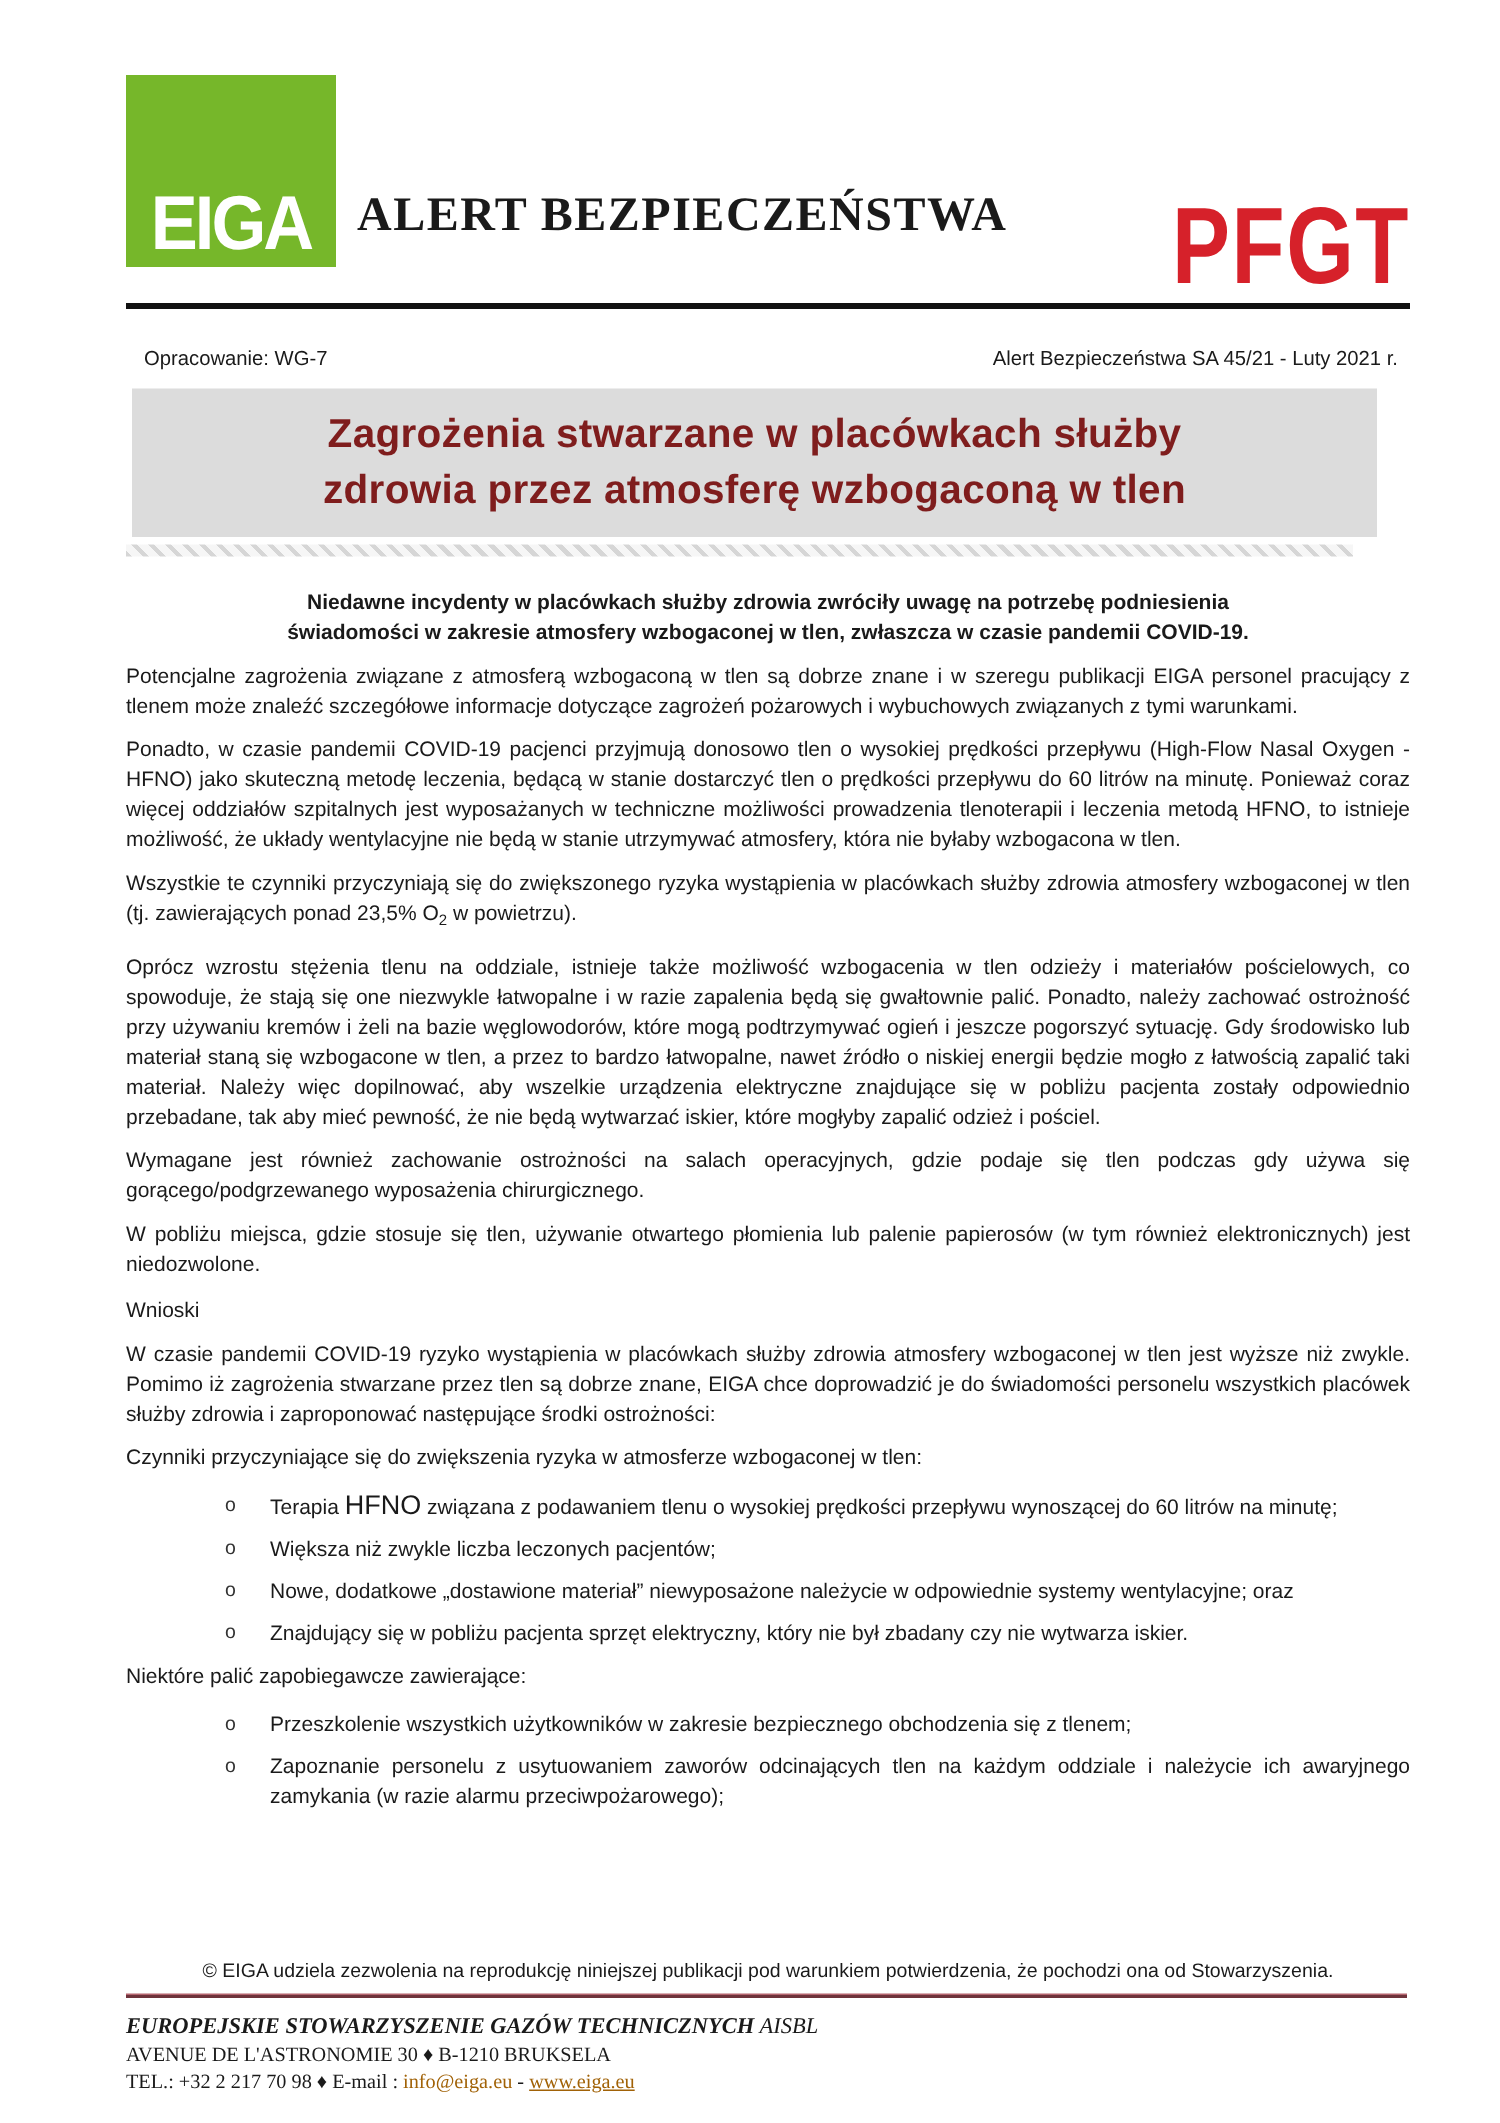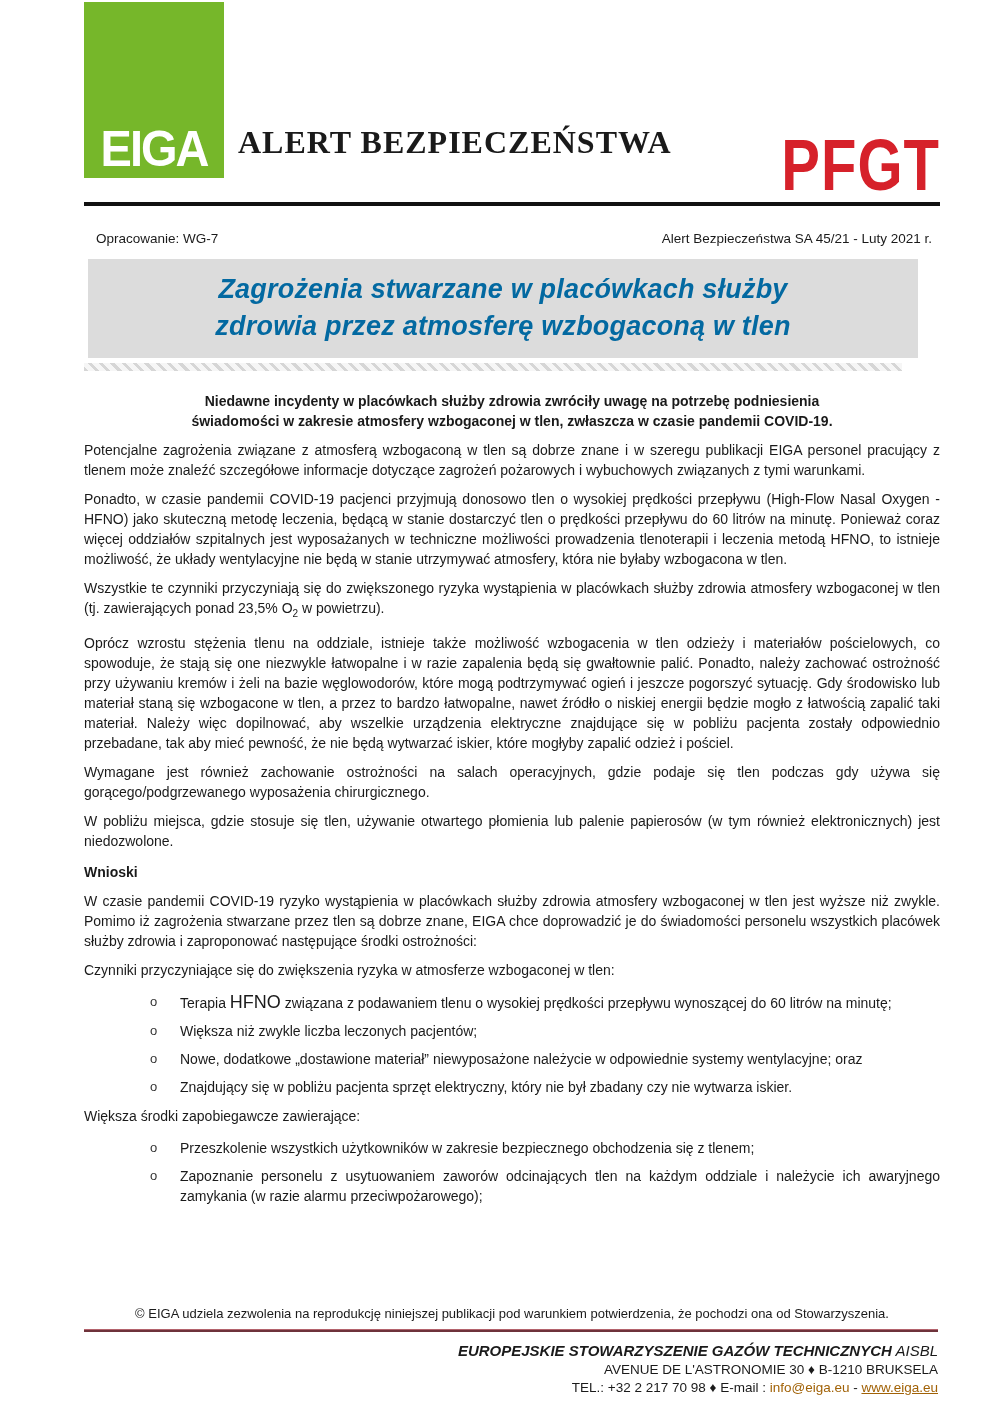--- a/index.html
+++ b/index.html
@@ -11,21 +11,21 @@
     font-family:"Liberation Sans","DejaVu Sans",sans-serif;
     color:#1a1a1a;
     box-sizing:border-box;
     padding:36px 60px 0 84px;
     display:flex;flex-direction:column;
     overflow:hidden;
   }
   
   .header-row{display:flex;align-items:flex-end;height:142px;}
   .eiga-logo{
-    width:140px;height:176px;flex:0 0 140px;
+    width:140px;height:128px;flex:0 0 140px;
     background:#76B72A;
     display:flex;align-items:flex-end;justify-content:center;
     overflow:hidden;
   }
   .eiga-logo .logo-word{
     color:#ffffff;font-weight:bold;font-size:47px;line-height:1;
     letter-spacing:-2px;transform:scaleY(1.08);transform-origin:bottom;
     padding-bottom:4px;
   }
   .doc-title{
@@ -45,57 +45,56 @@
     font-size:13.5px;margin-top:25px;padding:0 8px 0 12px;
   }
   
   .title-box{
     background:#DCDCDC;
     margin:13px 22px 0 4px;
     padding:12px 10px 13px 10px;
     text-align:center;
   }
   .title-box .tline{
-    font-size:27px;font-weight:bold;line-height:37px;color:#0369a1;
+    font-size:27px;font-weight:bold;line-height:37px;color:#7f1d1d;
     letter-spacing:.2px;
-    font-style:italic;
   }
   .hatch-divider{
     height:8px;margin:5px 38px 0 0;
     background:repeating-linear-gradient(45deg,#d6d6d6 0 3px,#f6f6f6 3px 8px);
   }
   
   .intro{
     margin:20px auto 0 auto;max-width:660px;
     font-size:14px;font-weight:bold;text-align:center;line-height:20px;
   }
   .para{
     margin:9px 0 0 0;font-size:14px;line-height:20px;
     text-align:justify;
   }
   .para sub{font-size:10px;}
   .section-heading{
-    margin:11px 0 0 0;font-size:14px;font-weight:bold;line-height:20px;
+    margin:11px 0 0 0;font-size:14px;font-weight:normal;line-height:20px;
   }
   ul.dashless{list-style:none;margin:4px 0 0 0;padding:0;}
   ul.dashless li{
     position:relative;margin:8px 0 0 0;padding-left:96px;
     font-size:14px;line-height:20px;text-align:justify;
   }
   ul.dashless li .marker{
     position:absolute;left:66px;top:0;font-size:13px;color:#333333;
   }
   .big-term{font-size:18px;}
   
   .footer{margin-top:auto;padding-bottom:18px;}
   .copyright{
     text-align:center;font-size:13px;line-height:17px;margin-bottom:7px;
   }
   .footer-rule{height:0;border-top:1.5px solid #b4636d;border-bottom:2.5px solid #6e333b;margin-right:2px;}
-  .footer-org{ text-align:right;margin-top:9px;padding-right:2px;}
+  .footer-org{ text-align:left;margin-top:9px;padding-right:2px;font-family:Liberation Serif, serif;}
   .org-line1{font-size:15px;font-weight:bold;font-style:italic;line-height:20px;}
   .org-line1 .suffix{font-weight:normal;}
   .org-line2,.org-line3{font-size:13.5px;line-height:18px;}
   .link{color:#a16207;text-decoration:none;}
   .link.underlined{text-decoration:underline;}
 </style>
 </head>
 <body>
 
 <div class="page">
@@ -146,21 +145,21 @@
     <li>
       <span class="marker">o</span>
       <span>Nowe, dodatkowe „dostawione materiał” niewyposażone należycie w odpowiednie systemy wentylacyjne; oraz</span>
     </li>
     <li>
       <span class="marker">o</span>
       <span>Znajdujący się w pobliżu pacjenta sprzęt elektryczny, który nie był zbadany czy nie wytwarza iskier.</span>
     </li>
   </ul>
 
-  <p class="para">Większa środki zapobiegawcze zawierające:</p>
+  <p class="para">Niektóre palić zapobiegawcze zawierające:</p>
   <ul class="dashless">
     <li>
       <span class="marker">o</span>
       <span>Przeszkolenie wszystkich użytkowników w zakresie bezpiecznego obchodzenia się z tlenem;</span>
     </li>
     <li>
       <span class="marker">o</span>
       <span>Zapoznanie personelu z usytuowaniem zaworów odcinających tlen na każdym oddziale i należycie ich awaryjnego zamykania (w razie alarmu przeciwpożarowego);</span>
     </li>
   </ul>

